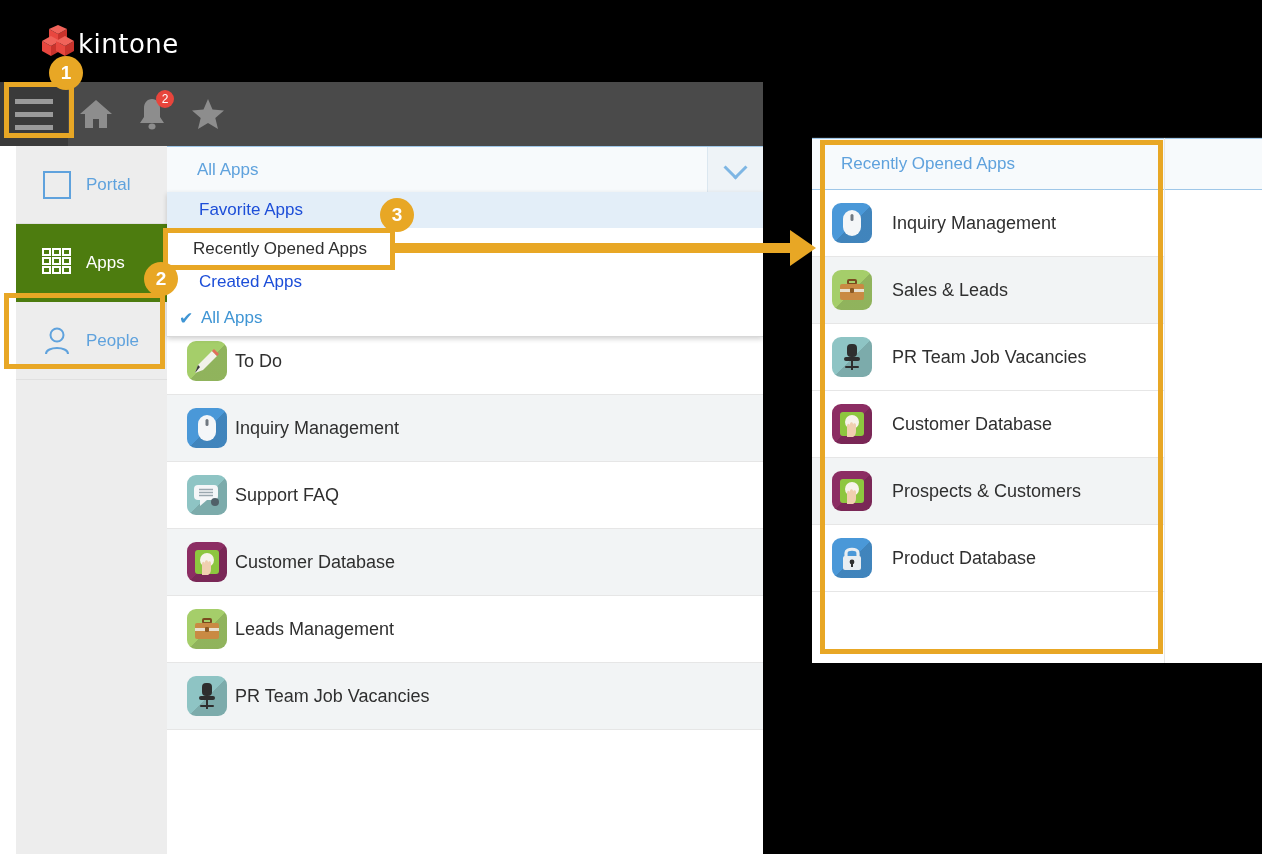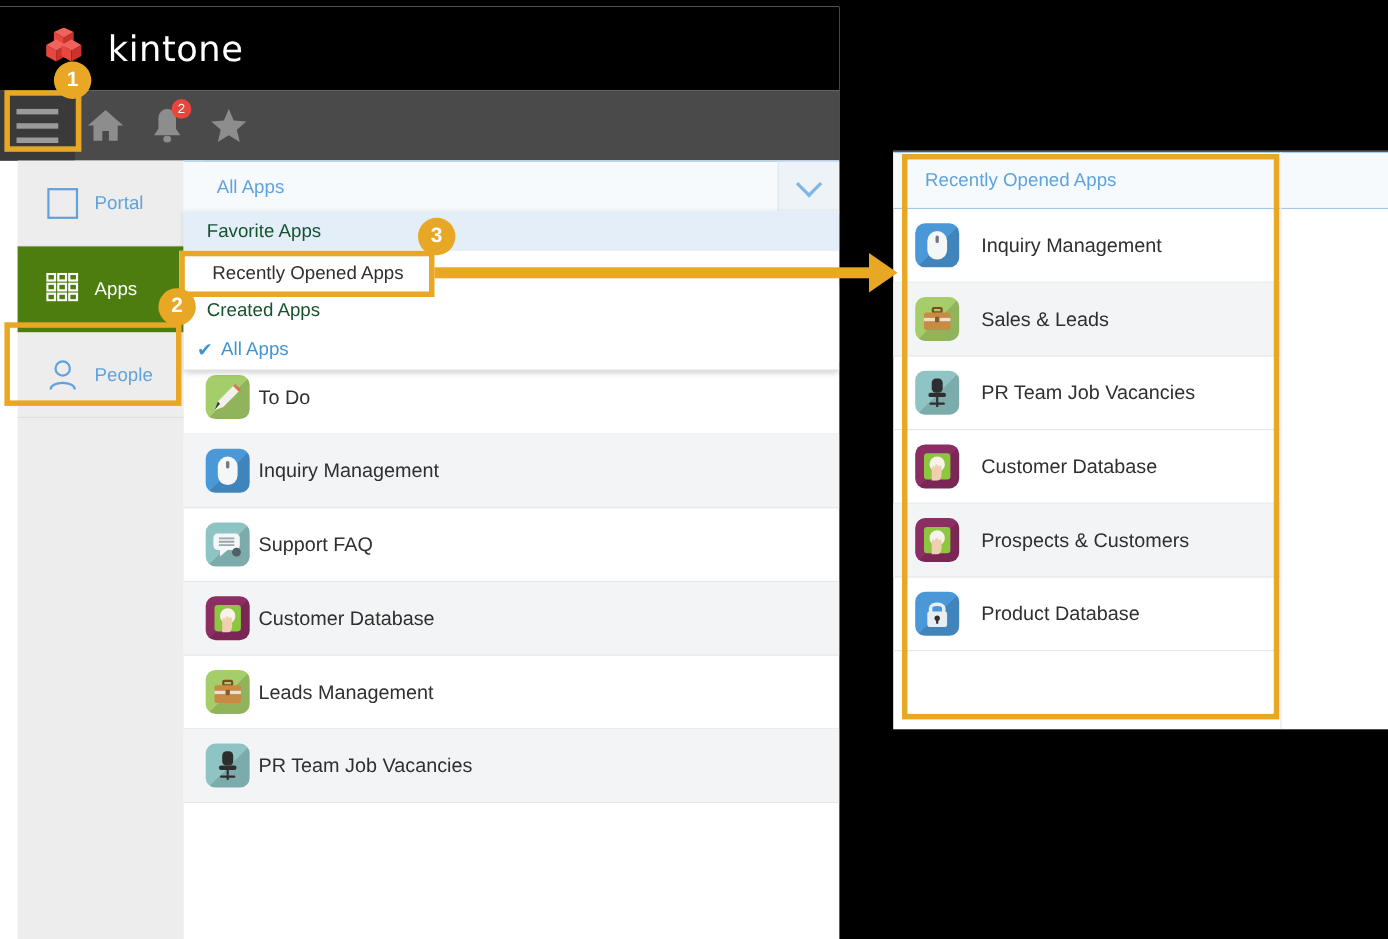--- a/index.html
+++ b/index.html
@@ -37,23 +37,23 @@
     display: flex;
     align-items: center;
   }
   #kintone-logo-mark {
     margin-left: 38px;
     width: 40px;
     height: 38px;
     position: relative;
   }
   #kintone-wordmark {
-    margin-left: 20px;
+    margin-left: 0;
     color: #ffffff;
-    font-size: 32px;
+    font-size: 26px;
     letter-spacing: 0.5px;
     font-family: "DejaVu Sans", sans-serif;
   }
 
   
   #toolbar {
     position: absolute;
     left: 0; top: 76px;
     width: 763px;
     height: 64px;
@@ -206,23 +206,23 @@
     width: 596px;
     background: #ffffff;
     box-shadow: 0 2px 5px rgba(0,0,0,0.18);
     z-index: 40;
     border-bottom: 1px solid #d8d8d8;
   }
   .dd-item {
     height: 36px;
     display: flex;
     align-items: center;
-    padding-left: 21px;
+    padding-left: 32px;
     font-size: 17px;
-    color: #14532d;
+    color: #1d4ed8;
     box-sizing: border-box;
   }
   .dd-item.highlight { background: #e3eef8; }
   .dd-item.selected { color: #3f95d4; padding-left: 12px; }
   .dd-check {
     color: #3f95d4;
     font-size: 17px;
     margin-right: 6px;
     width: 16px;
     display: inline-block;

